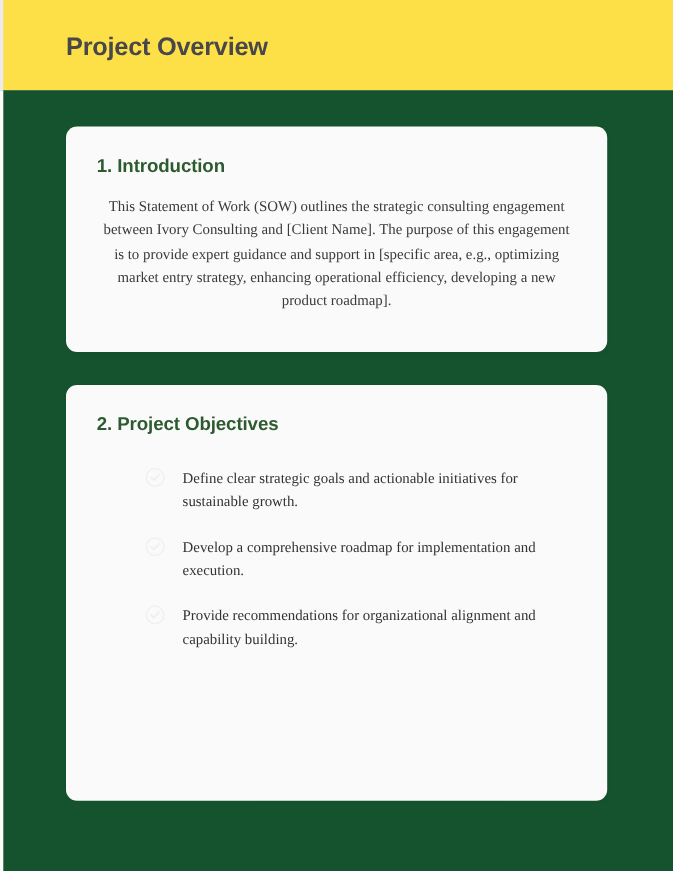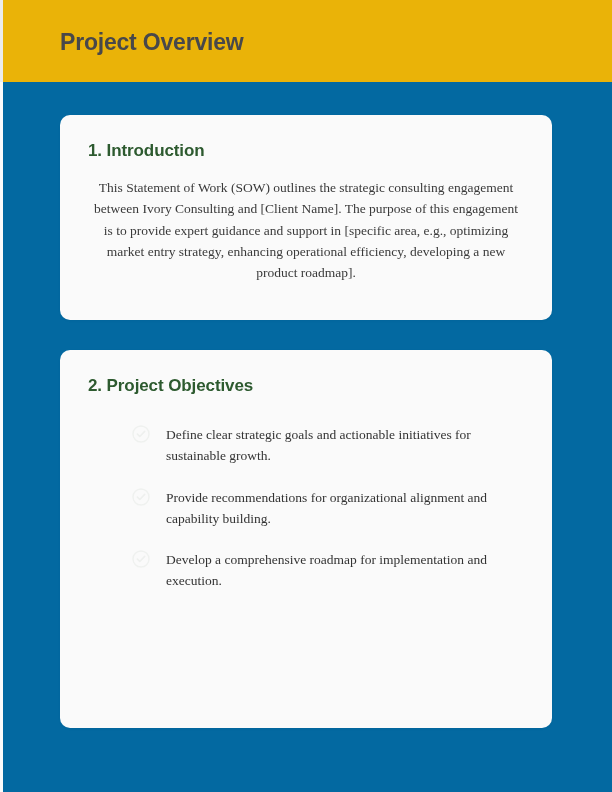--- a/index.html
+++ b/index.html
@@ -15,21 +15,21 @@
     position: relative;
   }
 
   
   .header-bar {
     position: absolute;
     top: 0;
     left: 0;
     width: 612px;
     height: 82px;
-    background: #eab308;
+    background: #fde047;
     box-sizing: border-box;
   }
   .header-edge {
     position: absolute;
     top: 0;
     left: 0;
     width: 3px;
     height: 82px;
     background: #ececec;
   }
@@ -44,21 +44,21 @@
     white-space: nowrap;
   }
 
   
   .page-body {
     position: absolute;
     top: 82px;
     left: 0;
     width: 612px;
     height: 710px;
-    background: #0369a1;
+    background: #14532d;
   }
   .page-left-strip {
     position: absolute;
     top: 0;
     left: 0;
     width: 3px;
     height: 710px;
     background: #fbfbfb;
   }
 
@@ -168,30 +168,30 @@
       </li>
 
 
       <li class="objective-item">
         <span class="check-icon">
           <svg viewBox="0 0 18 18" width="18" height="18" xmlns="http://www.w3.org/2000/svg">
             <circle cx="9" cy="9" r="8" fill="none" stroke="#eff1ef" stroke-width="1.4"></circle>
             <path d="M5.4 9.1 L7.8 11.5 L12.7 6.4" fill="none" stroke="#eef0ee" stroke-width="1.6" stroke-linecap="round" stroke-linejoin="round"></path>
           </svg>
         </span>
-        <span class="objective-text">Provide recommendations for organizational alignment and capability building.</span>
+        <span class="objective-text">Develop a comprehensive roadmap for implementation and execution.</span>
       </li>
 
       <li class="objective-item">
         <span class="check-icon">
           <svg viewBox="0 0 18 18" width="18" height="18" xmlns="http://www.w3.org/2000/svg">
             <circle cx="9" cy="9" r="8" fill="none" stroke="#eff1ef" stroke-width="1.4"></circle>
             <path d="M5.4 9.1 L7.8 11.5 L12.7 6.4" fill="none" stroke="#eef0ee" stroke-width="1.6" stroke-linecap="round" stroke-linejoin="round"></path>
           </svg>
         </span>
-        <span class="objective-text">Develop a comprehensive roadmap for implementation and execution.</span>
+        <span class="objective-text">Provide recommendations for organizational alignment and capability building.</span>
       </li>
 
 
     </ul>
   </section>
 
 </div>
 
 </body></html>

